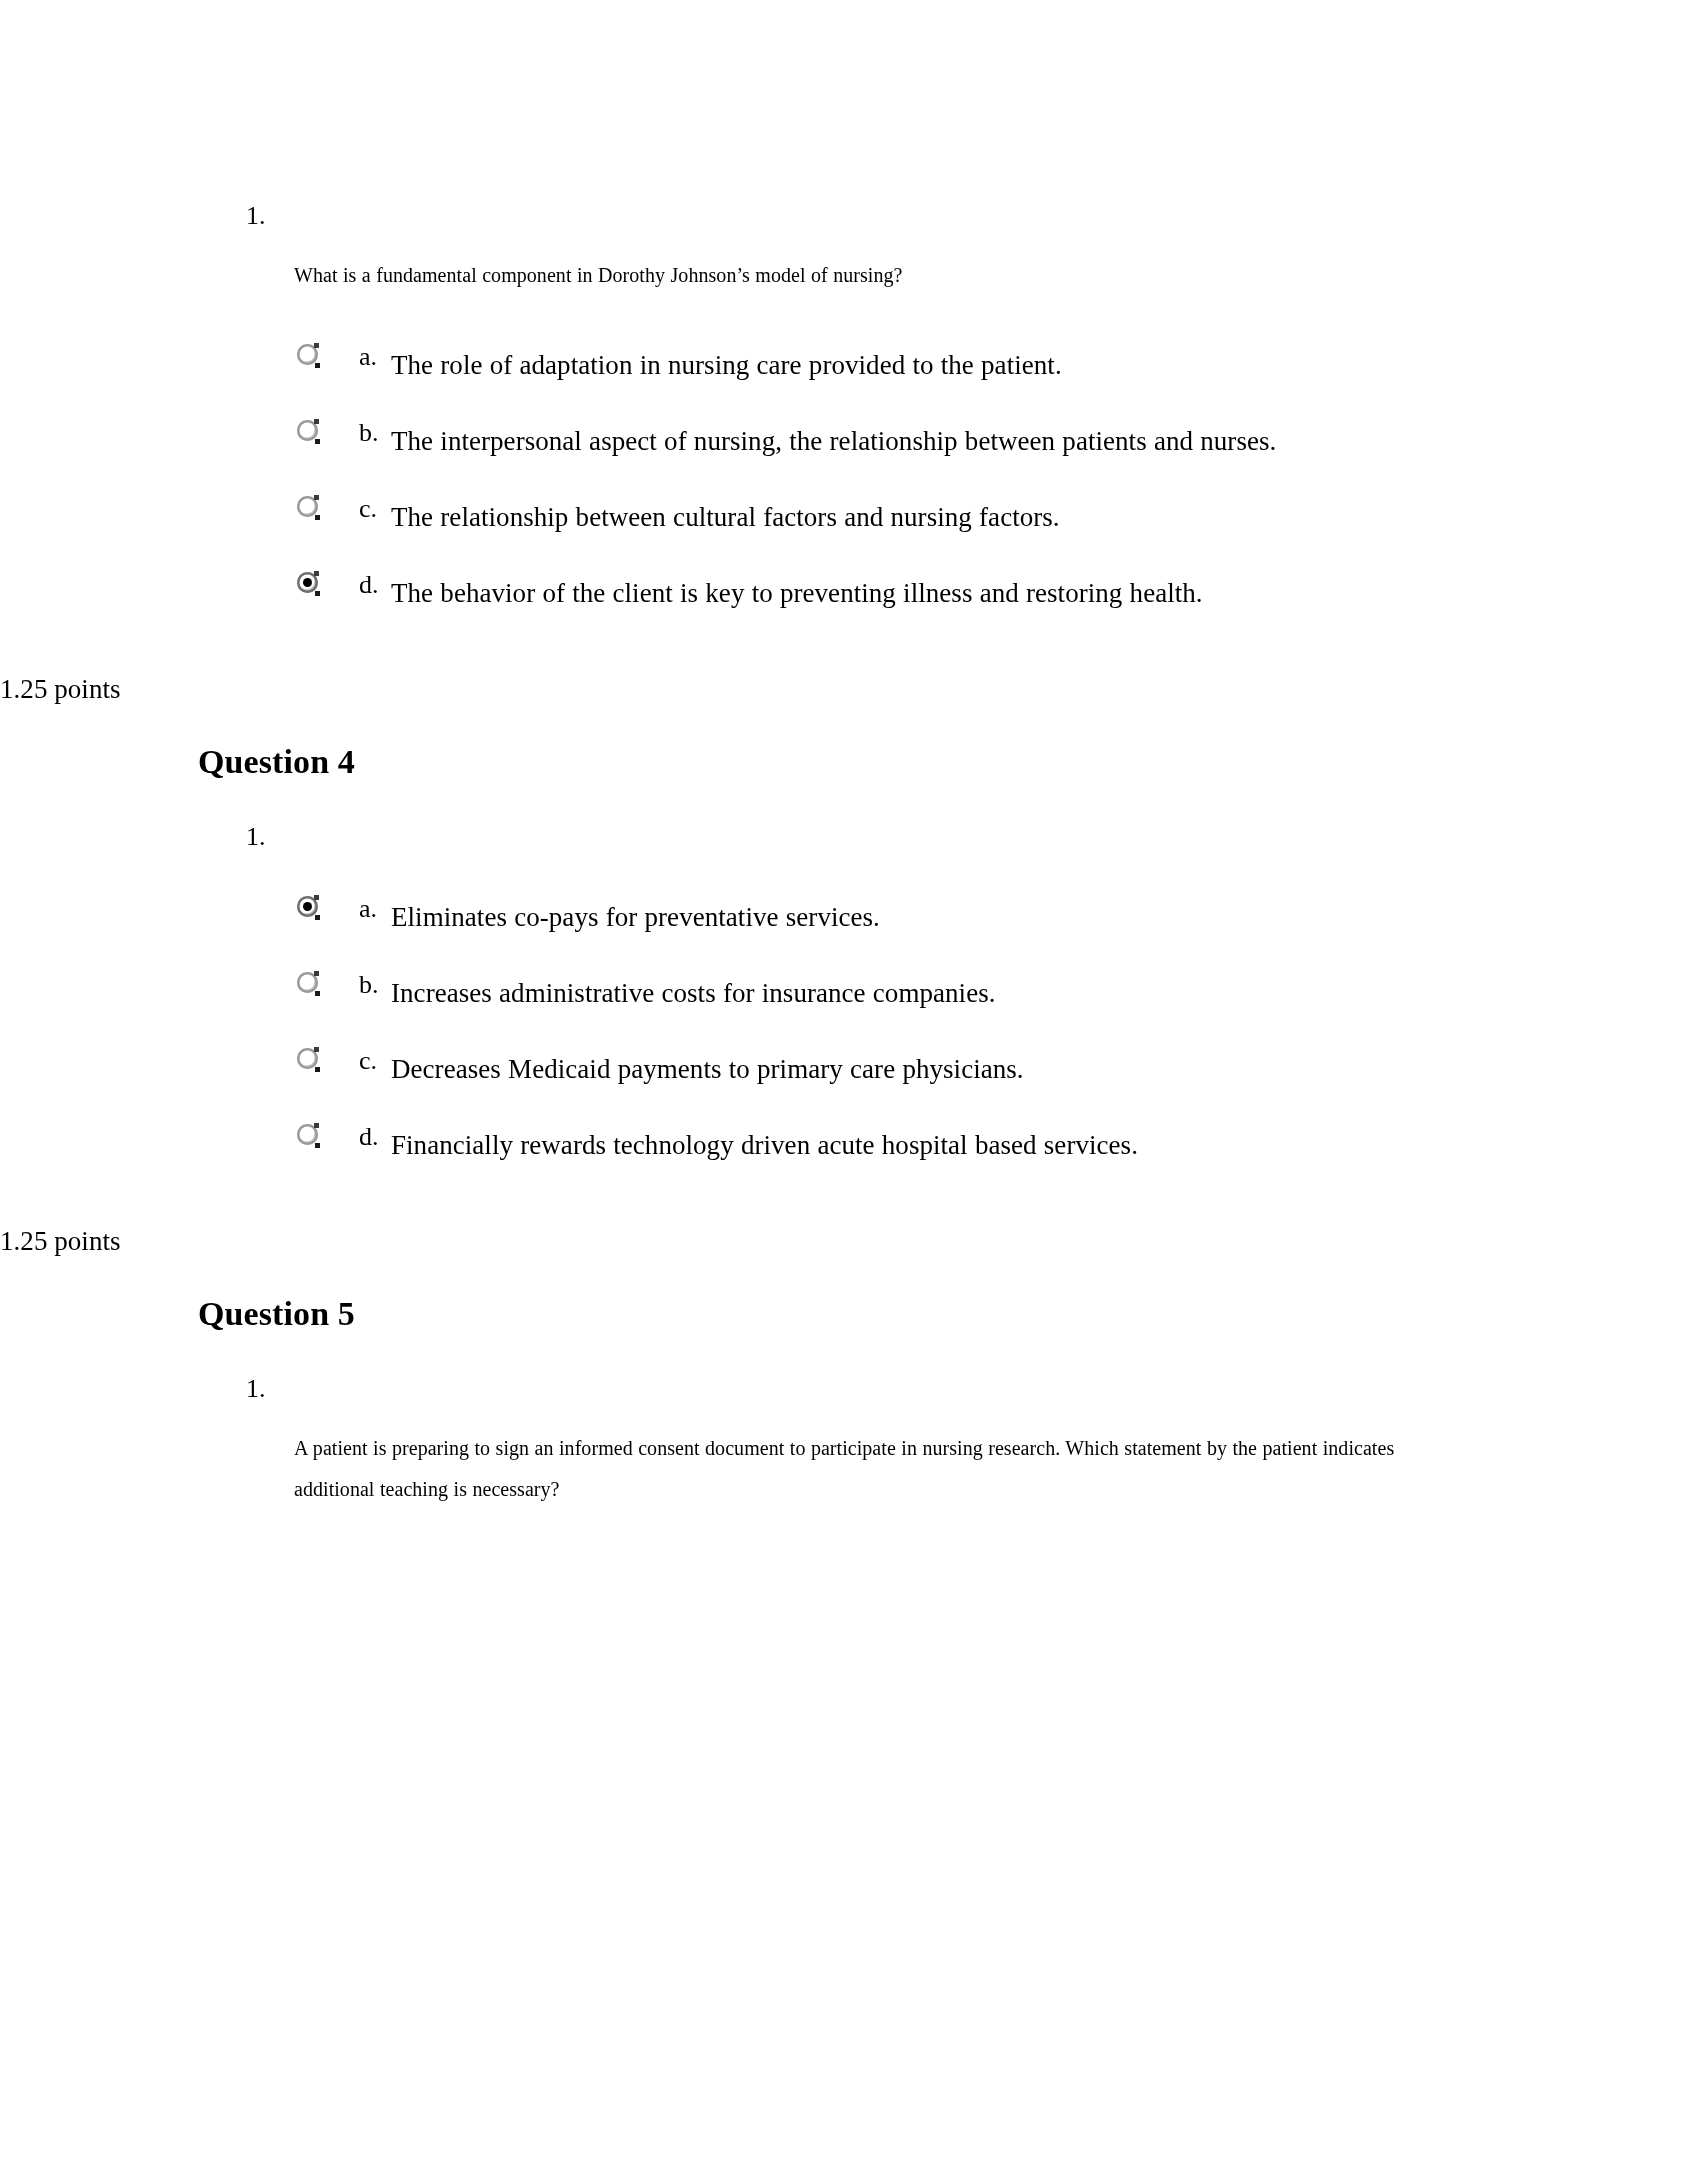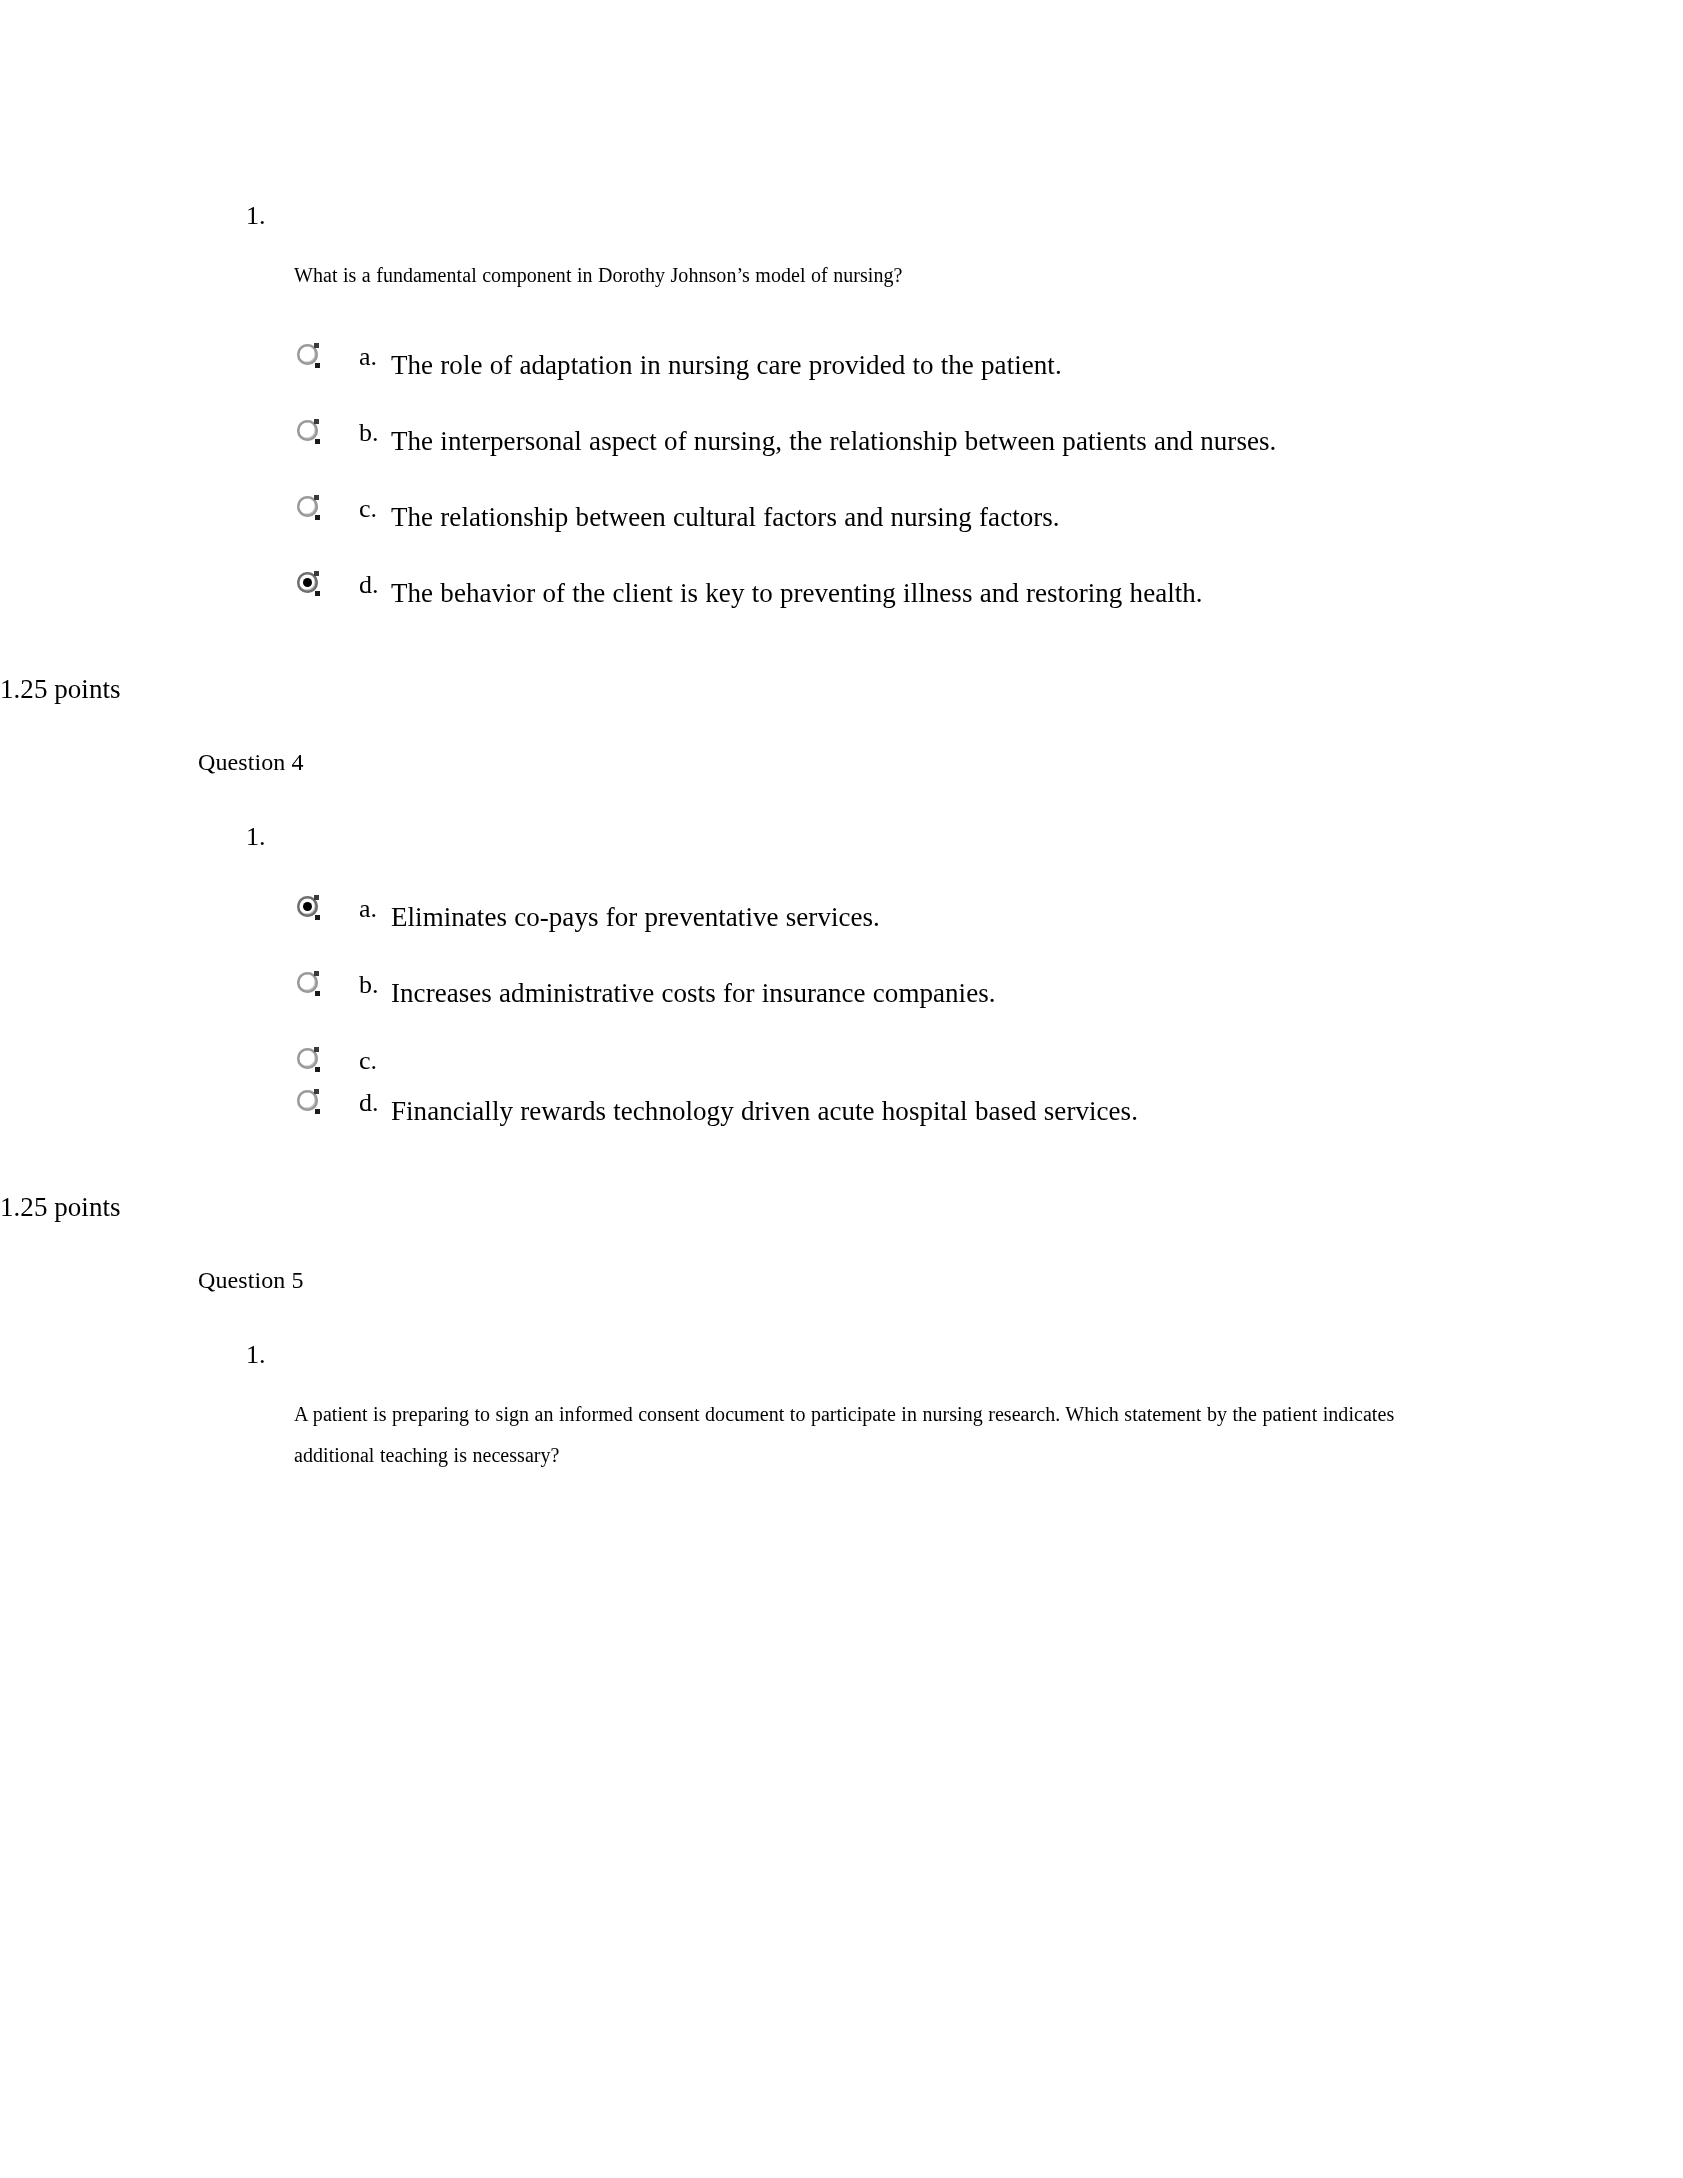--- a/index.html
+++ b/index.html
@@ -141,23 +141,23 @@
     background: #000000;
   }
 
   
   .points {
     font-size: 27px;
     line-height: 36px;
     letter-spacing: 0.05px;
   }
   .q-heading {
-    font-size: 24px;
+    font-size: 34px;
     line-height: 38px;
-    font-weight: normal;
+    font-weight: bold;
     letter-spacing: 0.1px;
     padding-left: 198px;
   }
 
   
   .sp-after-options { height: 61px; }
   .sp-after-points  { height: 36px; }
   .sp-after-heading { height: 38px; }
 </style>
 </head>
@@ -226,20 +226,21 @@
           <div class="option">
             <span class="radio"></span>
             <span class="option-letter">b.</span>
             <div class="option-gap"></div>
             <div class="option-text">Increases administrative costs for insurance companies.</div>
           </div>
           <div class="option">
             <span class="radio"></span>
             <span class="option-letter">c.</span>
             <div class="option-gap"></div>
+            <div class="option-text">Decreases Medicaid payments to primary care physicians.</div>
           </div>
           <div class="option">
             <span class="radio"></span>
             <span class="option-letter">d.</span>
             <div class="option-gap"></div>
             <div class="option-text">Financially rewards technology driven acute hospital based services.</div>
           </div>
         </div>
         <div class="sp-after-options"></div>
       </div>

